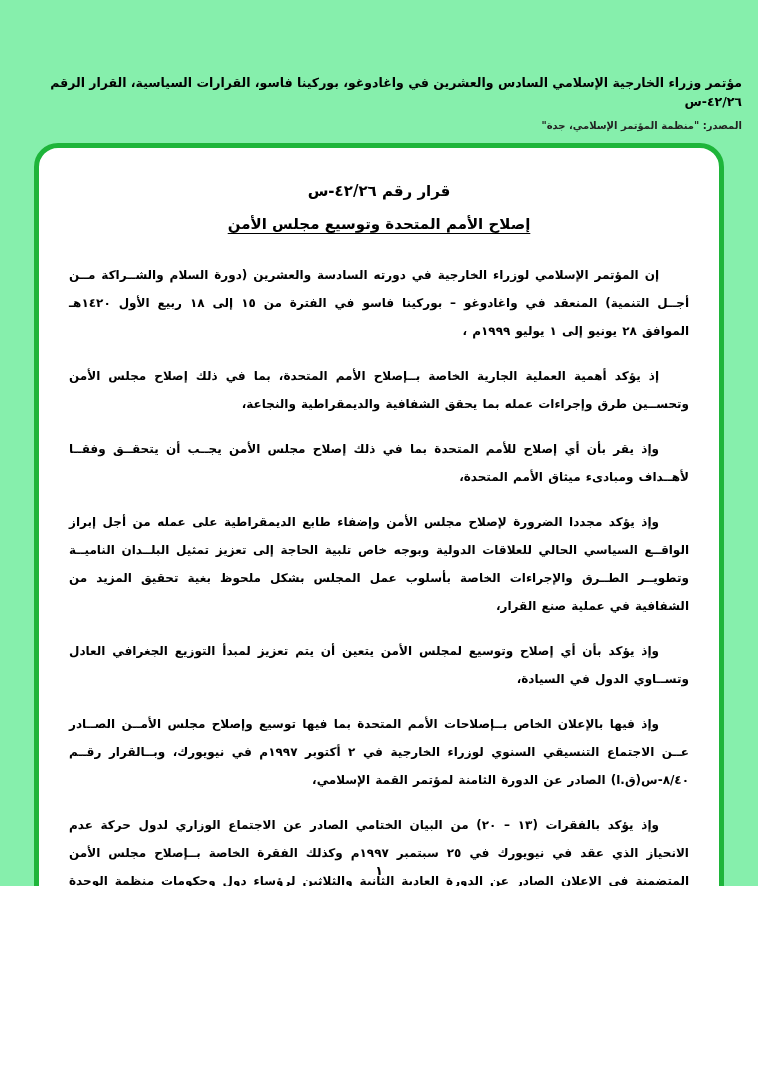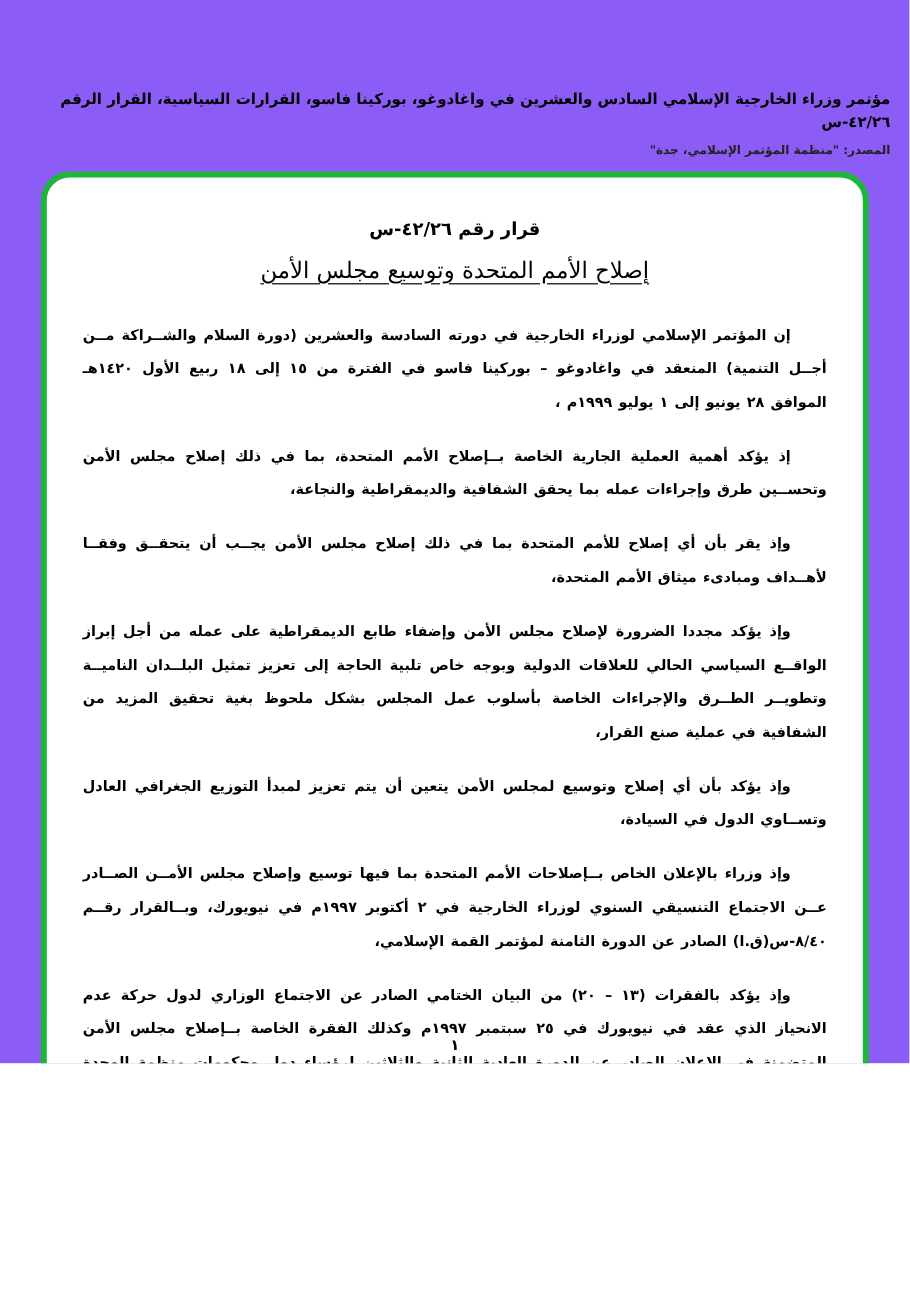--- a/index.html
+++ b/index.html
@@ -5,21 +5,21 @@
   * { box-sizing: border-box; margin: 0; padding: 0; }
   html, body { background: #ffffff; }
   body {
     width: 758px; height: 1078px;
     font-family: "DejaVu Sans", "Liberation Sans", sans-serif;
     color: #000;
   }
   .page {
     position: relative;
     width: 758px; height: 886px;
-    background: #8b5cf6;
+    background: #86efac;
     direction: rtl;
     overflow: hidden;
   }
   .header {
     position: absolute;
     top: 74px; right: 16px; left: 12px;
     text-align: right;
   }
   .header-citation {
     font-size: 12.5px;
@@ -45,22 +45,22 @@
   .title-number {
     font-size: 15px;
     font-weight: bold;
   }
   .title-regarding {
     font-size: 15px;
     font-weight: bold;
     margin-top: 15px;
   }
   .title-subject {
-    font-size: 19px;
-    font-weight: normal;
+    font-size: 15px;
+    font-weight: bold;
     margin-top: 15px;
     text-decoration: underline;
     text-underline-offset: 4px;
   }
   .body-text { margin-top: 28px; }
   .para {
     font-size: 12px;
     font-weight: bold;
     line-height: 28px;
     text-align: justify;
@@ -110,21 +110,21 @@
 
       <div class="para">
         <span class="lead">وإذ يؤكد</span><span> مجددا الضرورة لإصلاح مجلس الأمن وإضفاء طابع الديمقراطية على عمله من أجل إبراز الواقــع السياسي الحالي للعلاقات الدولية وبوجه خاص تلبية الحاجة إلى تعزيز تمثيل البلــدان الناميــة وتطويــر الطــرق والإجراءات الخاصة بأسلوب عمل المجلس بشكل ملحوظ بغية تحقيق المزيد من الشفافية في عملية صنع القرار،</span>
       </div>
 
       <div class="para">
         <span class="lead">وإذ يؤكد</span><span> بأن أي إصلاح وتوسيع لمجلس الأمن يتعين أن يتم تعزيز لمبدأ التوزيع الجغرافي العادل وتســاوي الدول في السيادة،</span>
       </div>
 
       <div class="para">
-        <span class="lead">وإذ وزراء</span><span> بالإعلان الخاص بــإصلاحات الأمم المتحدة بما فيها توسيع وإصلاح مجلس الأمــن الصــادر عــن الاجتماع التنسيقي السنوي لوزراء الخارجية في ٢ أكتوبر ١٩٩٧م في نيويورك، وبــالقرار رقــم ٨/٤٠-س(ق.ا) الصادر عن الدورة الثامنة لمؤتمر القمة الإسلامي،</span>
+        <span class="lead">وإذ فيها</span><span> بالإعلان الخاص بــإصلاحات الأمم المتحدة بما فيها توسيع وإصلاح مجلس الأمــن الصــادر عــن الاجتماع التنسيقي السنوي لوزراء الخارجية في ٢ أكتوبر ١٩٩٧م في نيويورك، وبــالقرار رقــم ٨/٤٠-س(ق.ا) الصادر عن الدورة الثامنة لمؤتمر القمة الإسلامي،</span>
       </div>
 
       <div class="para">
         <span class="lead">وإذ يؤكد</span><span> بالفقرات (١٣ – ٢٠) من البيان الختامي الصادر عن الاجتماع الوزاري لدول حركة عدم الانحياز الذي عقد في نيويورك في ٢٥ سبتمبر ١٩٩٧م وكذلك الفقرة الخاصة بــإصلاح مجلس الأمن المتضمنة في الإعلان الصادر عن الدورة العادية الثانية والثلاثين لرؤساء دول وحكومات منظمة الوحدة الإفريقية التي عقدت في هــراري في يونيو ١٩٩٧م وكذلك ورقة عمل المجموعة العربية التي تبناها وزراء الخارجية العرب في نيويورك بتاريخ ٢٩ سبتمبر ١٩٩٧م ، وكذلك الفقرات ذات الصلة من البيان الختامي للقمة الثانية عشرة لدول وحكومات حركــة عــدم الانحياز وقرار الجمعية العامة للأمم المتحدة المتصل بهذا الموضوع:</span>
       </div>
 
     </div>
   </div>
 
   <div class="page-number">١</div>

